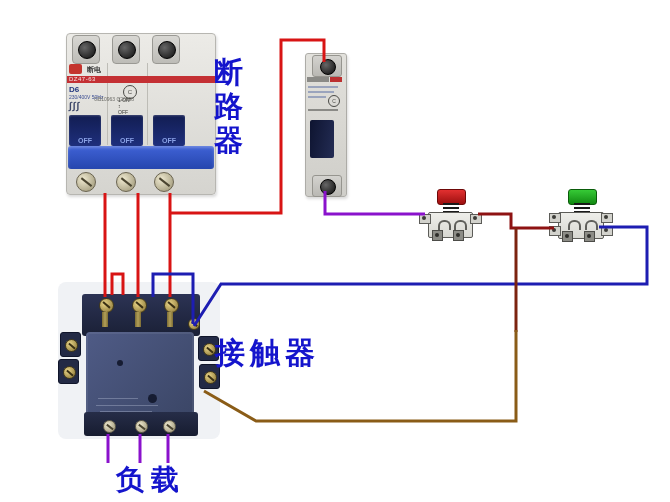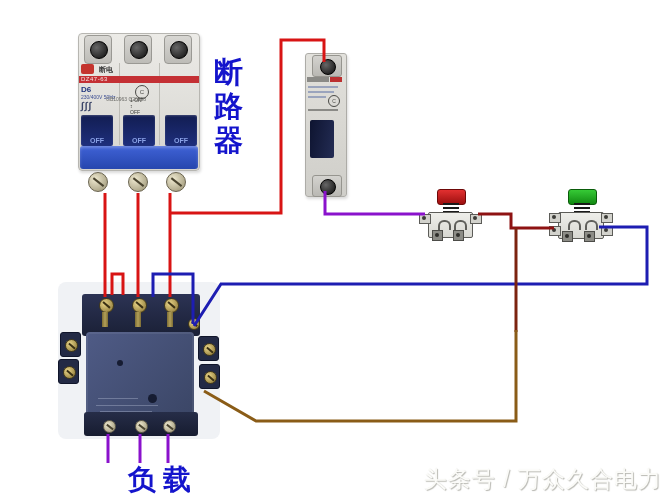--- a/index.html
+++ b/index.html
@@ -5,21 +5,21 @@
   html,body{margin:0;padding:0;background:#fff;}
   #canvas{position:relative;width:670px;height:502px;background:#ffffff;overflow:hidden;
           font-family:"Liberation Sans","DejaVu Sans",sans-serif;}
   .abs{position:absolute;}
 
   
   .cnlabel{color:#1414cc;font-weight:700;line-height:1;}
   .vstack{display:flex;flex-direction:column;gap:5px;}
 
   
-  .bk3{left:78px;top:33px;width:122px;height:138px;}
+  .bk3{left:66px;top:33px;width:122px;height:162px;padding-left:28px;}
   .bk3-body{position:absolute;inset:0;background:linear-gradient(#ecebe7,#d5d4cf);
             border:1px solid #b7b6b1;border-radius:4px;box-shadow:1px 2px 3px rgba(0,0,0,.15);}
   .cap{position:absolute;top:2px;width:26px;height:27px;background:linear-gradient(#d8d7d3,#bdbcb7);
        border:1px solid #9a9994;border-radius:4px;}
   .screwdark{position:absolute;border-radius:50%;background:radial-gradient(circle at 35% 35%,#666,#0d0d0d);
              border:1px solid #000;}
   .poleline{position:absolute;top:30px;width:1px;height:82px;background:#bdbcb6;}
   .logobox{position:absolute;left:3px;top:31px;width:13px;height:10px;background:#c4342e;border-radius:2px;}
   .brandtxt{position:absolute;left:21px;top:32px;font-size:7px;color:#3a3a3a;font-weight:700;}
   .redstripe{position:absolute;left:1px;right:1px;top:43px;height:7px;background:#c43034;}
@@ -222,24 +222,24 @@
       <div class="ctr-mold" style="left:10px;top:73px;width:62px;"></div>
       <div class="ctr-mold" style="left:14px;top:79px;width:52px;"></div>
     </div>
     <div class="ctr-botstrip">
       <div class="screwlight" style="left:19px;top:8px;width:11px;height:11px;"></div>
       <div class="screwlight" style="left:51px;top:8px;width:11px;height:11px;"></div>
       <div class="screwlight" style="left:79px;top:8px;width:11px;height:11px;"></div>
     </div>
   </div>
 
-
-  <div class="abs cnlabel" style="left:128px;top:466px;font-size:28px;letter-spacing:7px;text-align:center;">负载</div>
-
-  <div class="abs wm">头条号 / 万众久合电力</div>
+  <div class="abs cnlabel" style="left:215px;top:338px;font-size:30px;letter-spacing:5px;">接触器</div>
+
+  <div class="abs cnlabel" style="left:116px;top:466px;font-size:28px;letter-spacing:7px;text-align:center;">负载</div>
+
 
   <svg class="wires" width="670" height="502" viewBox="0 0 670 502">
     <g fill="none" stroke-width="3" stroke-linejoin="miter" stroke-linecap="butt">
 
       <polyline points="105,193 105,297" stroke="#d81414"></polyline>
       <polyline points="138,193 138,297" stroke="#d81414"></polyline>
       <polyline points="170,193 170,297" stroke="#d81414"></polyline>
 
       <polyline points="170,213 281,213 281,40 324,40 324,62" stroke="#d81414"></polyline>
 

